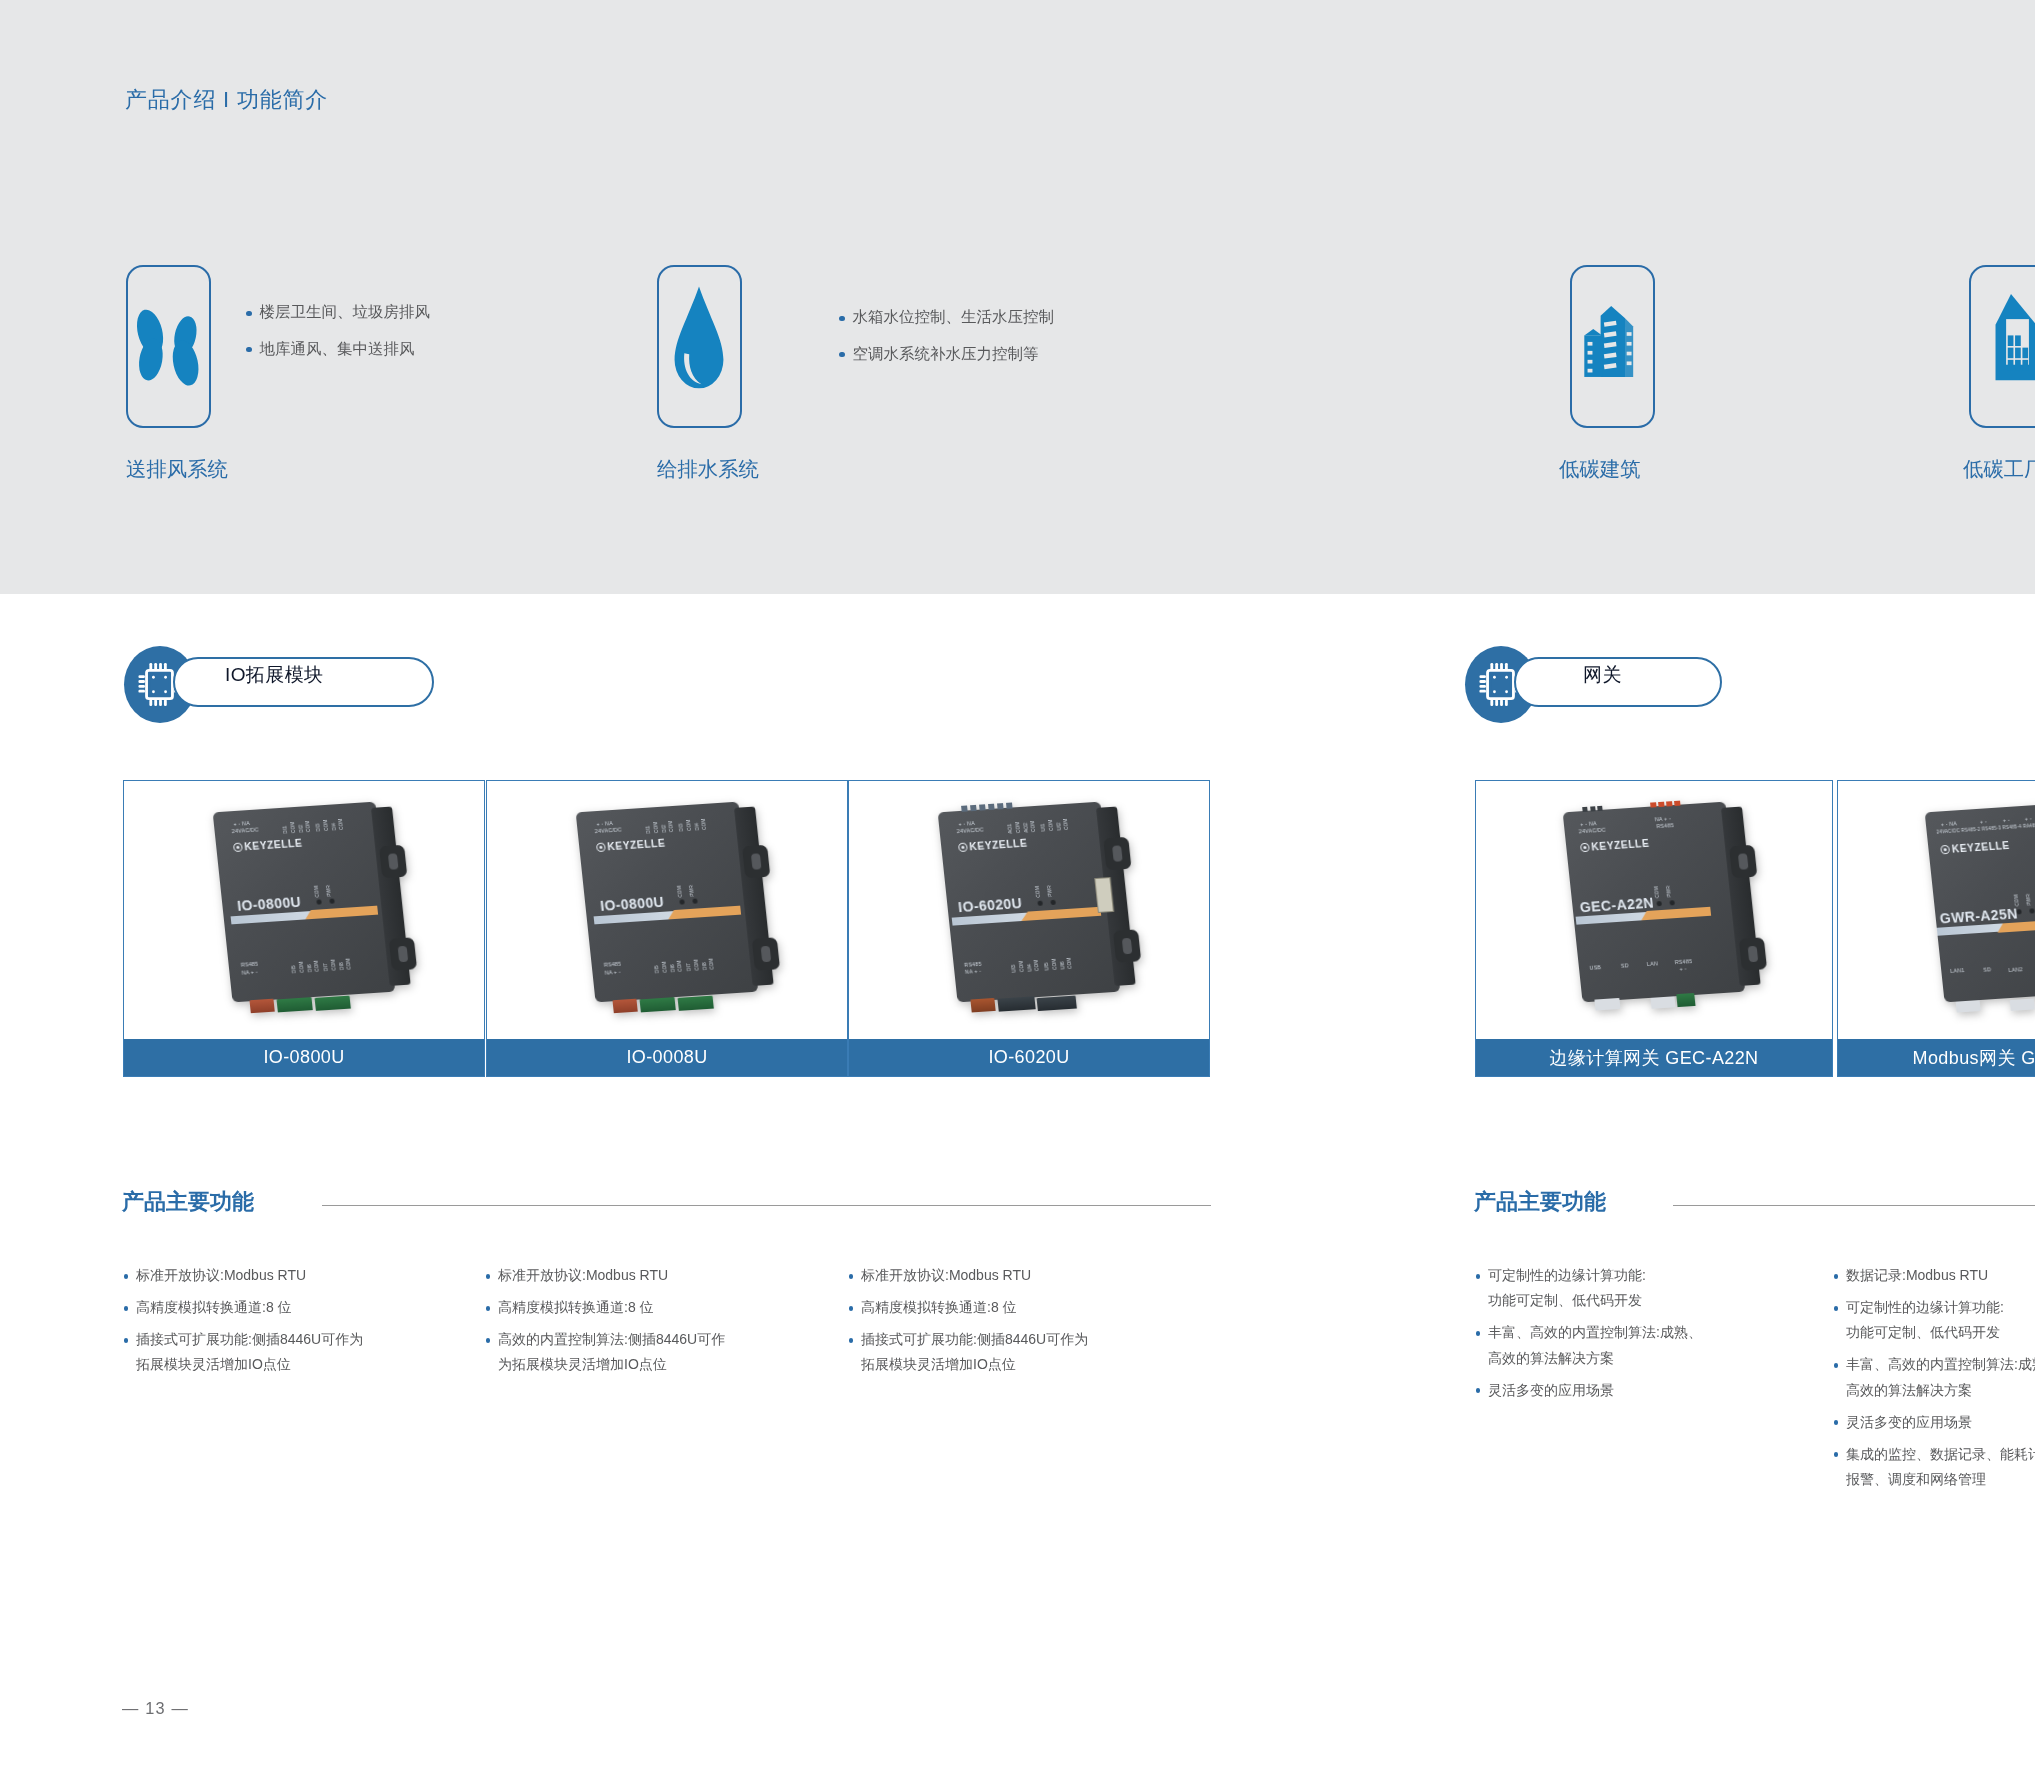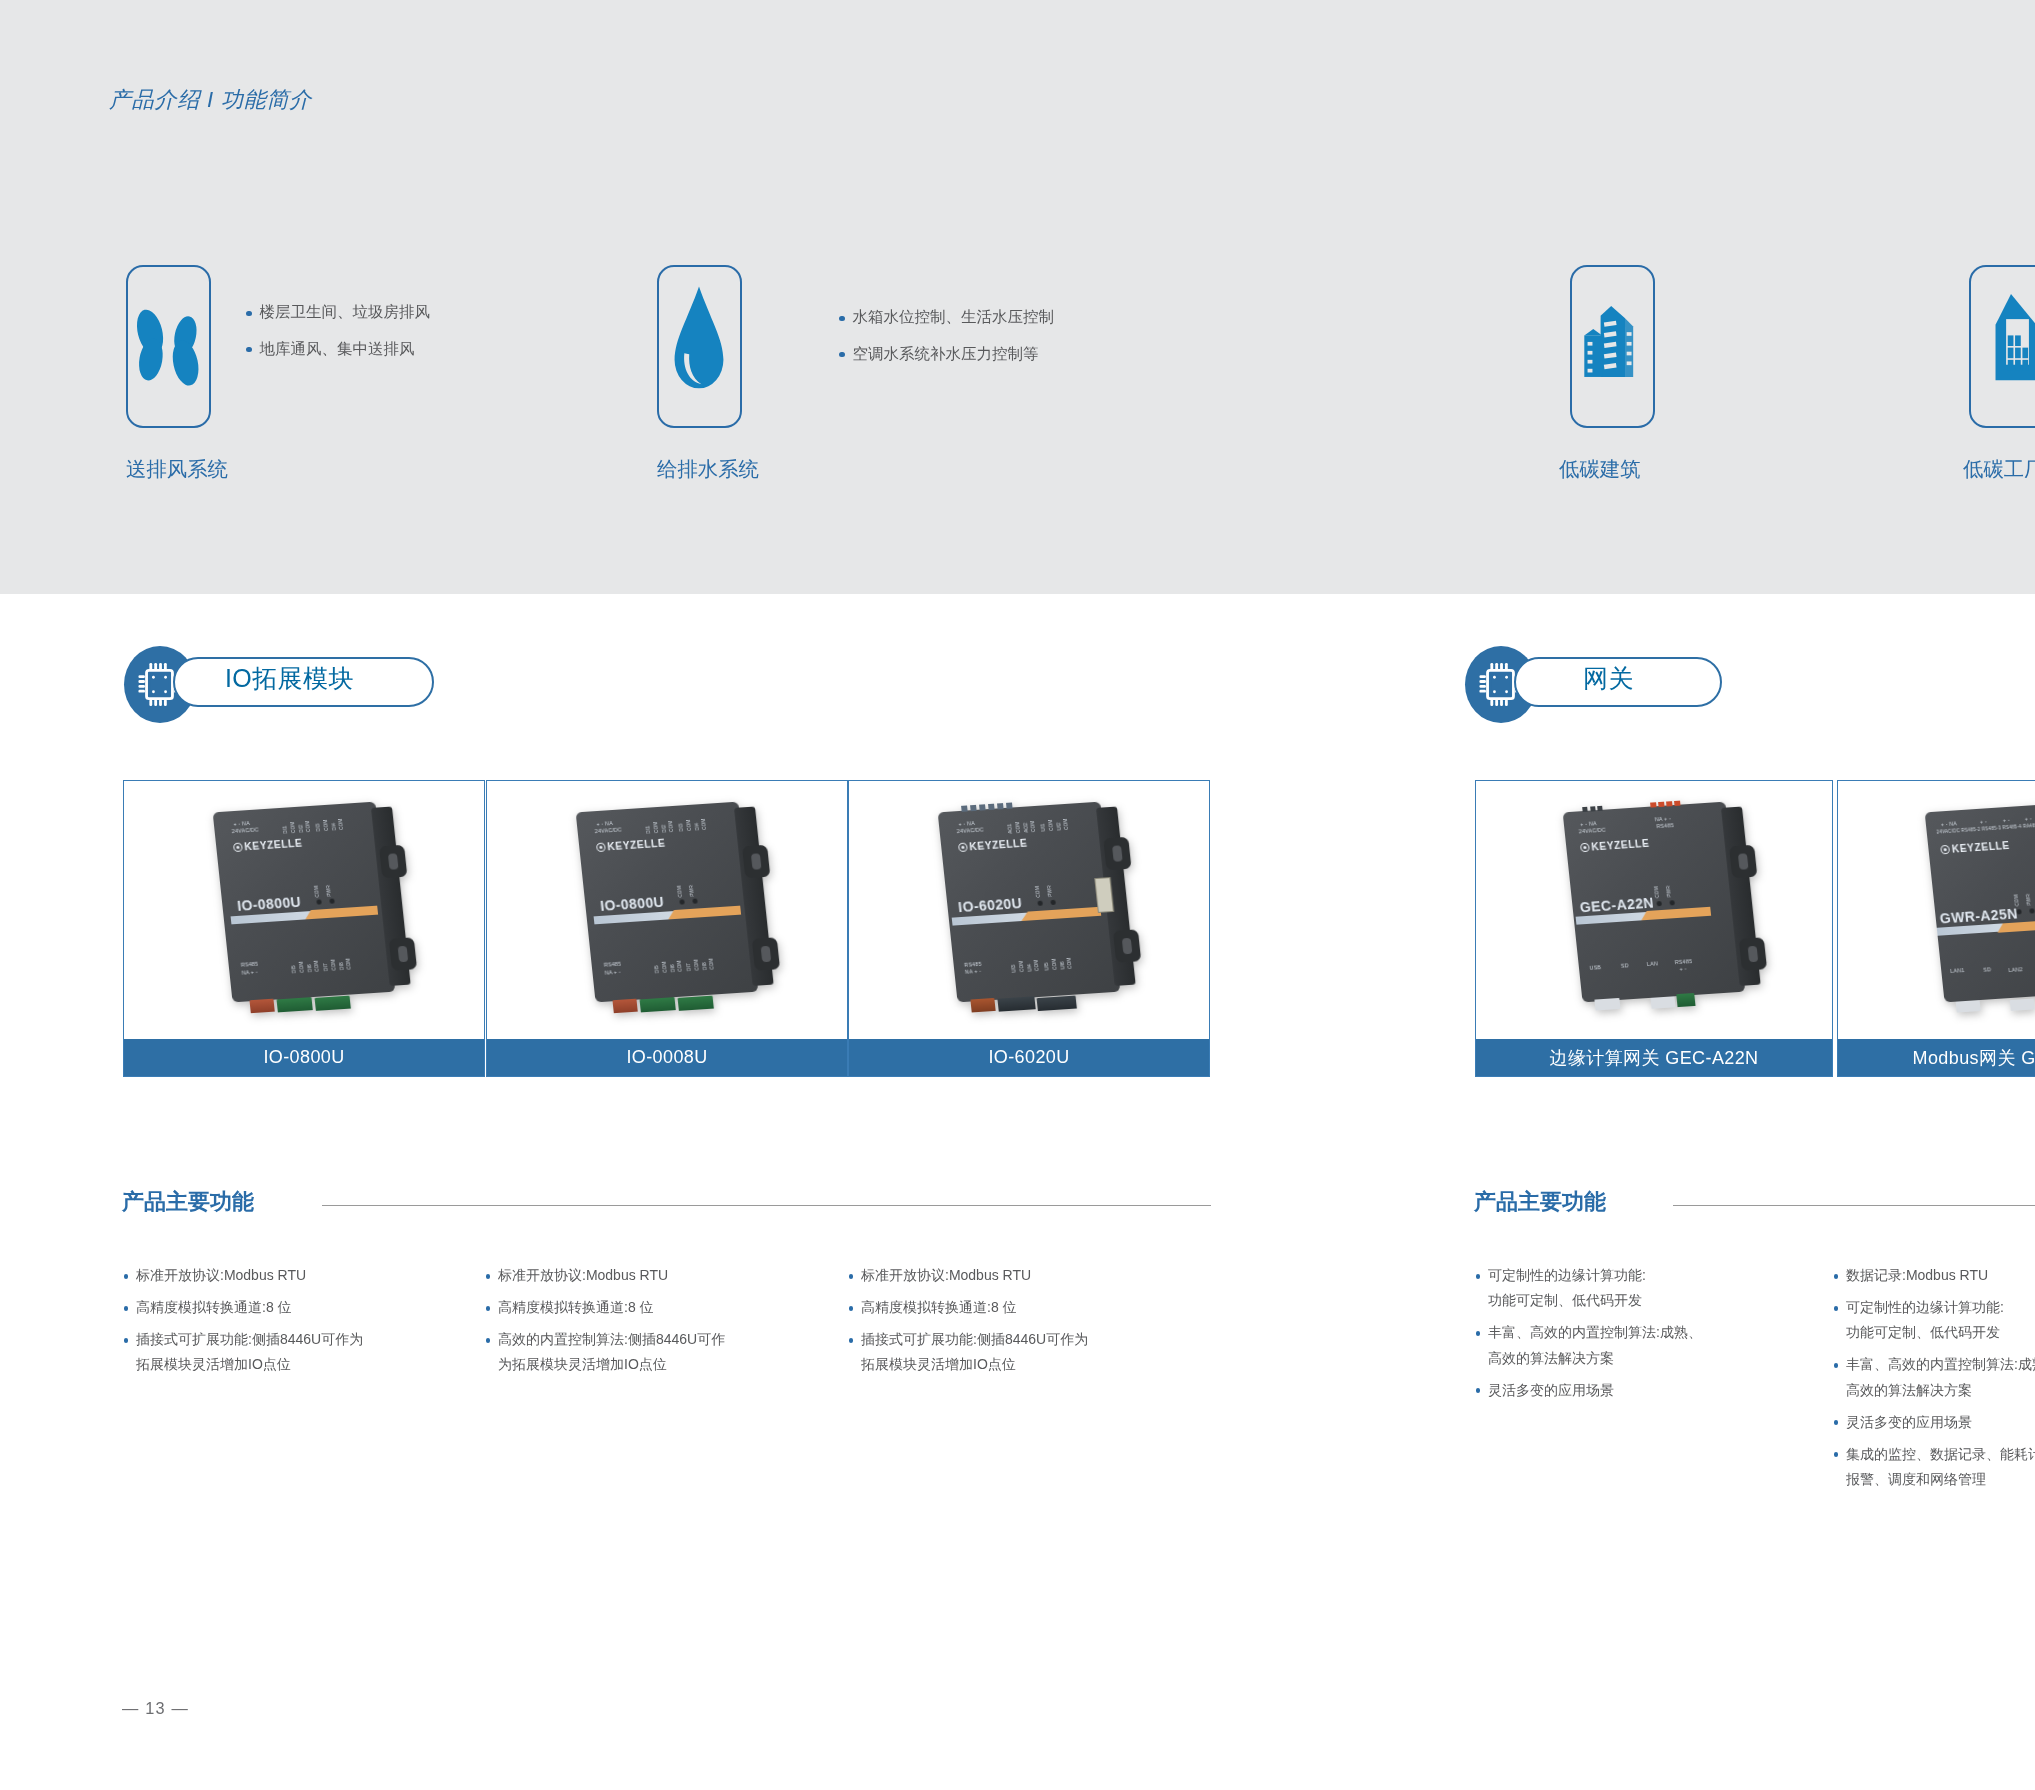--- a/index.html
+++ b/index.html
@@ -14,21 +14,21 @@
   
   .top-band {
     position: absolute; left: 0; top: 0; width: 2622px; height: 594px;
     background: #e6e7e8;
   }
   .hdr {
     position: absolute; top: 85px;
     font-size: 22px; color: #2a6ca8; letter-spacing: 0.8px;
     font-weight: 400; white-space: nowrap;
   }
-  .hdr.left  { left: 109px; font-style: italic; }
+  .hdr.left  { left: 125px; }
 
   
   .tile {
     position: absolute;
     border: 2.4px solid #2a6ca8;
     border-radius: 17px;
     background: transparent;
   }
   .tile.small { width: 85px; height: 163px; }
   .tile-label {
@@ -62,21 +62,21 @@
   .badge .pill {
     position: absolute; top: 11px; left: 49px;
     height: 50px;
     border: 2px solid #2e6fa5;
     border-radius: 25px;
     background: #ffffff;
     z-index: 1;
   }
   .badge .pill-text {
     position: absolute; z-index: 2; top: 15.5px;
-    font-size: 25px; color: #0369a1; white-space: nowrap; letter-spacing: 0.4px;
+    font-size: 19px; color: #0f172a; white-space: nowrap; letter-spacing: 0.4px;
   }
   .chip svg { position: absolute; left: 11.4px; top: 13px; }
 
   
   .card {
     position: absolute;
     border: 1.6px solid #3a7cb5;
     background: #ffffff;
   }
   .card-img { position: absolute; left: 0; top: 0; right: 0; bottom: 37px; overflow: hidden; }

